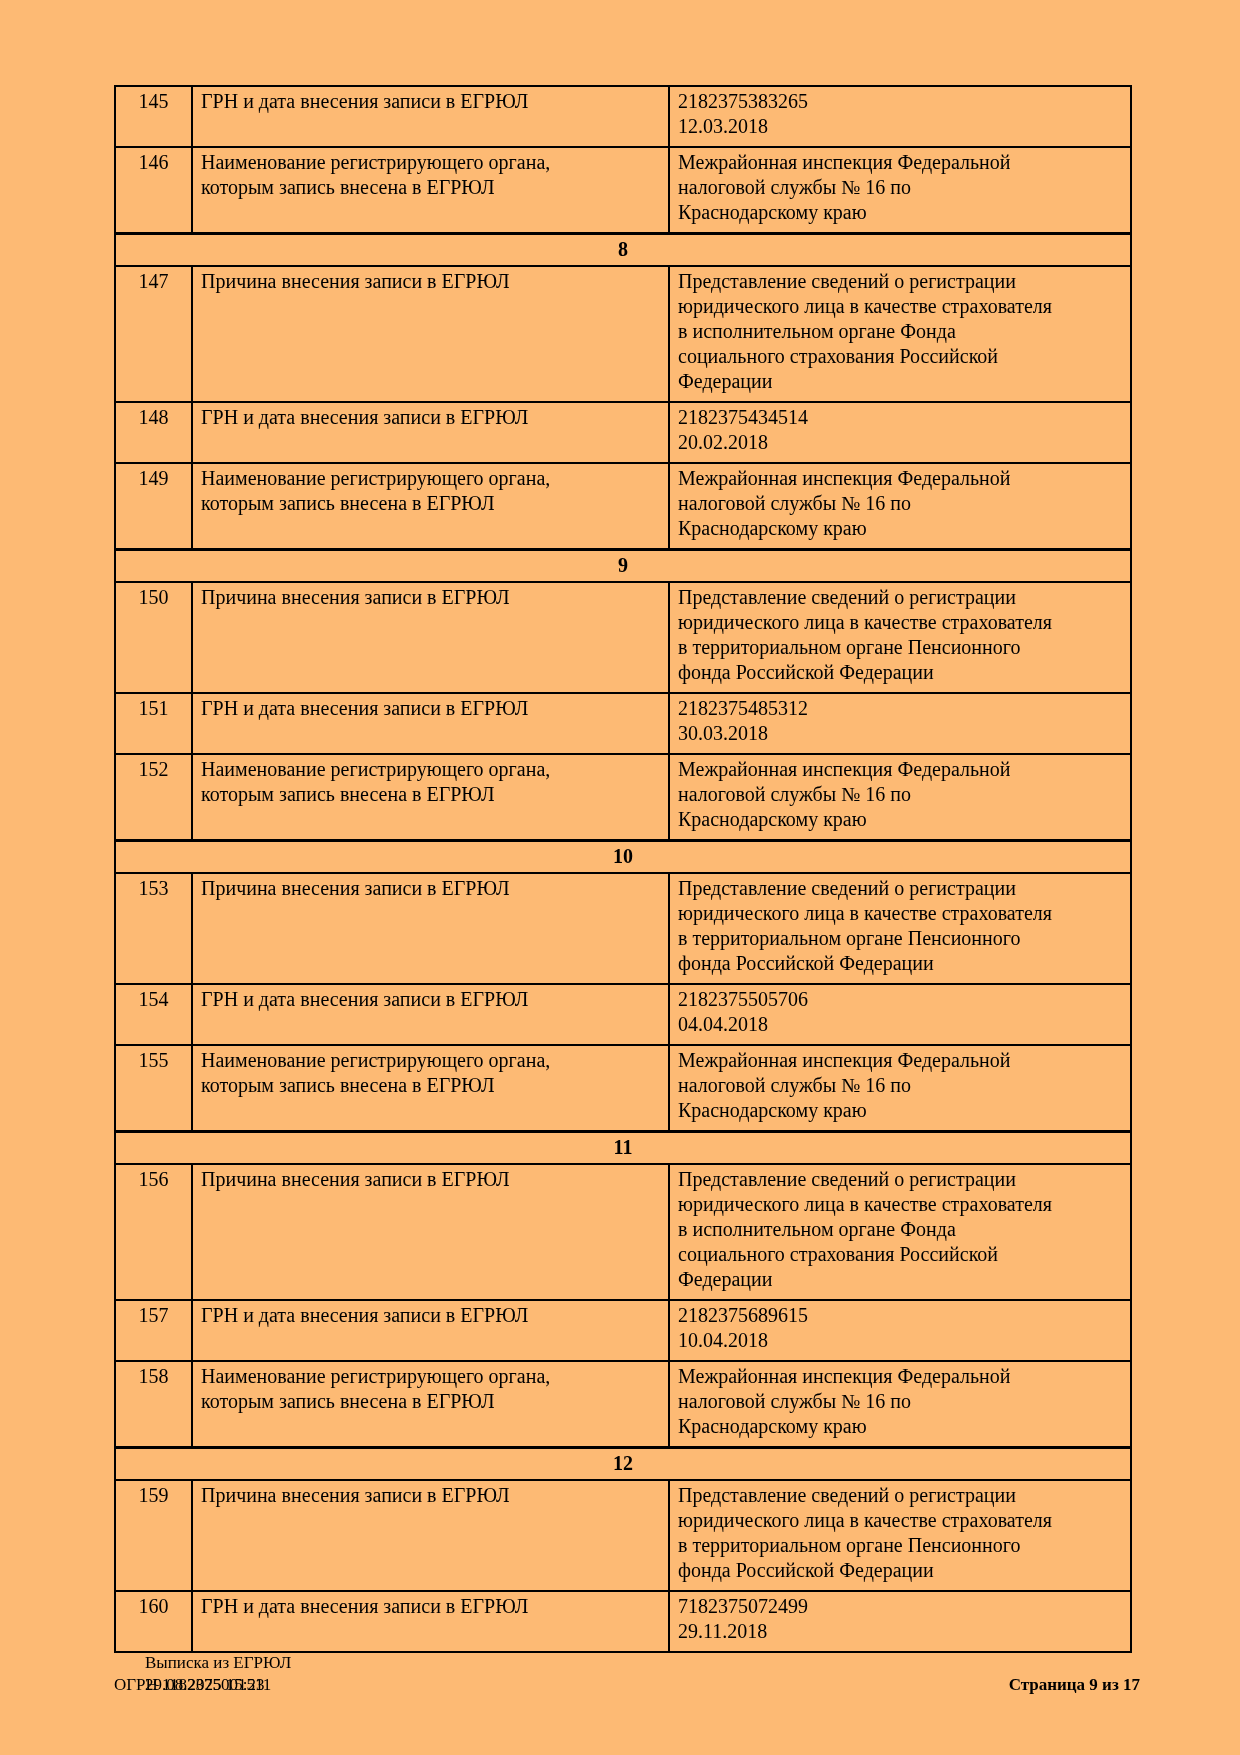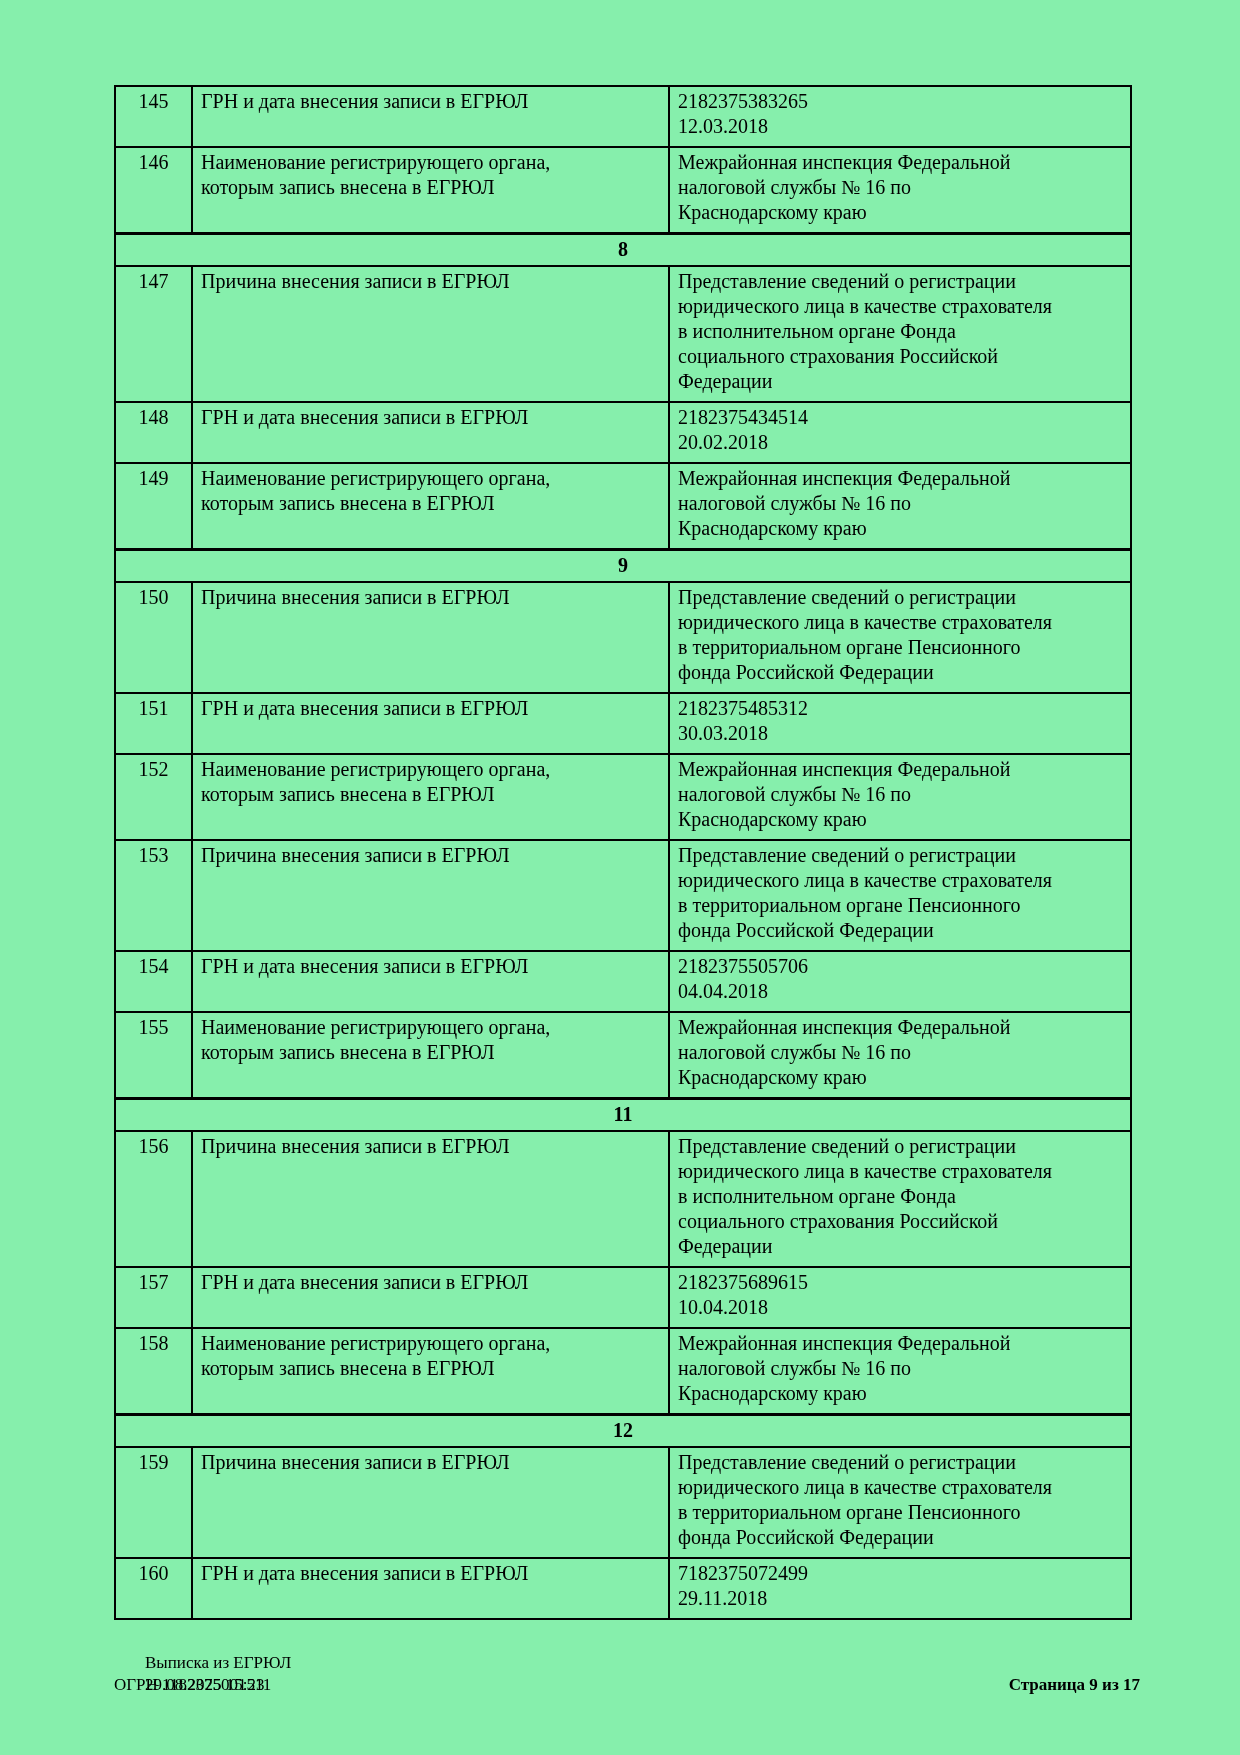--- a/index.html
+++ b/index.html
@@ -11,21 +11,21 @@
     width: 1240px;
     height: 1755px;
     position: relative;
     font-family: "Liberation Serif", "DejaVu Serif", serif;
     color: #000000;
     overflow: hidden;
   }
   .sheet {
     position: absolute;
     inset: 0;
-    background: #86efac;
+    background: #fdba74;
   }
   table.records {
     position: absolute;
     left: 114px;
     top: 85px;
     width: 1016px;
     border-collapse: collapse;
     table-layout: fixed;
   }
   table.records col.c-num   { width: 77px;  }
@@ -153,20 +153,23 @@
 30.03.2018</td>
         </tr>
         <tr class="field-row">
           <td class="num-cell">152</td>
           <td class="label-cell">Наименование регистрирующего органа,
 которым запись внесена в ЕГРЮЛ</td>
           <td class="value-cell">Межрайонная инспекция Федеральной
 налоговой службы № 16 по
 Краснодарскому краю</td>
         </tr>
+        <tr class="section-row">
+          <td colspan="3">10</td>
+        </tr>
         <tr class="field-row">
           <td class="num-cell">153</td>
           <td class="label-cell">Причина внесения записи в ЕГРЮЛ</td>
           <td class="value-cell">Представление сведений о регистрации
 юридического лица в качестве страхователя
 в территориальном органе Пенсионного
 фонда Российской Федерации</td>
         </tr>
         <tr class="field-row">
           <td class="num-cell">154</td>

